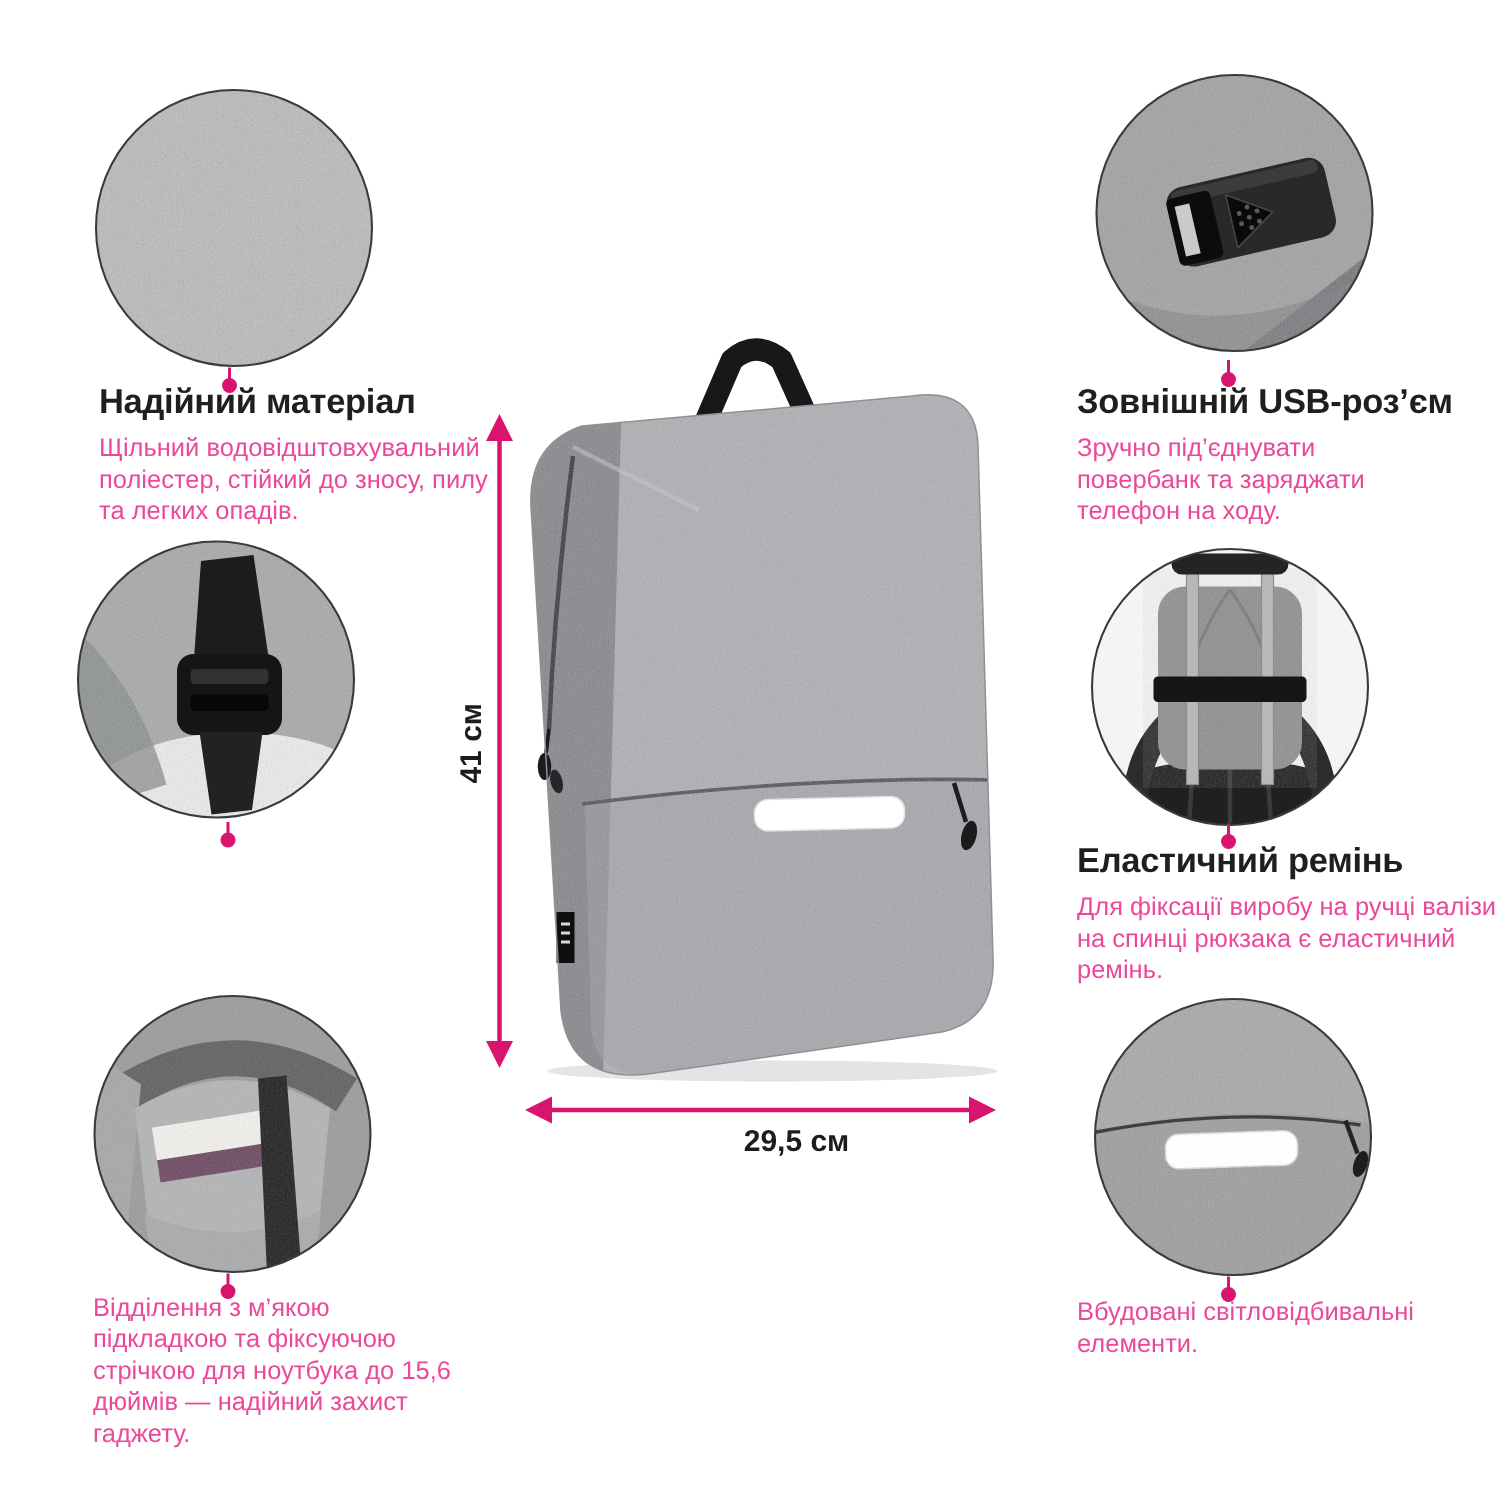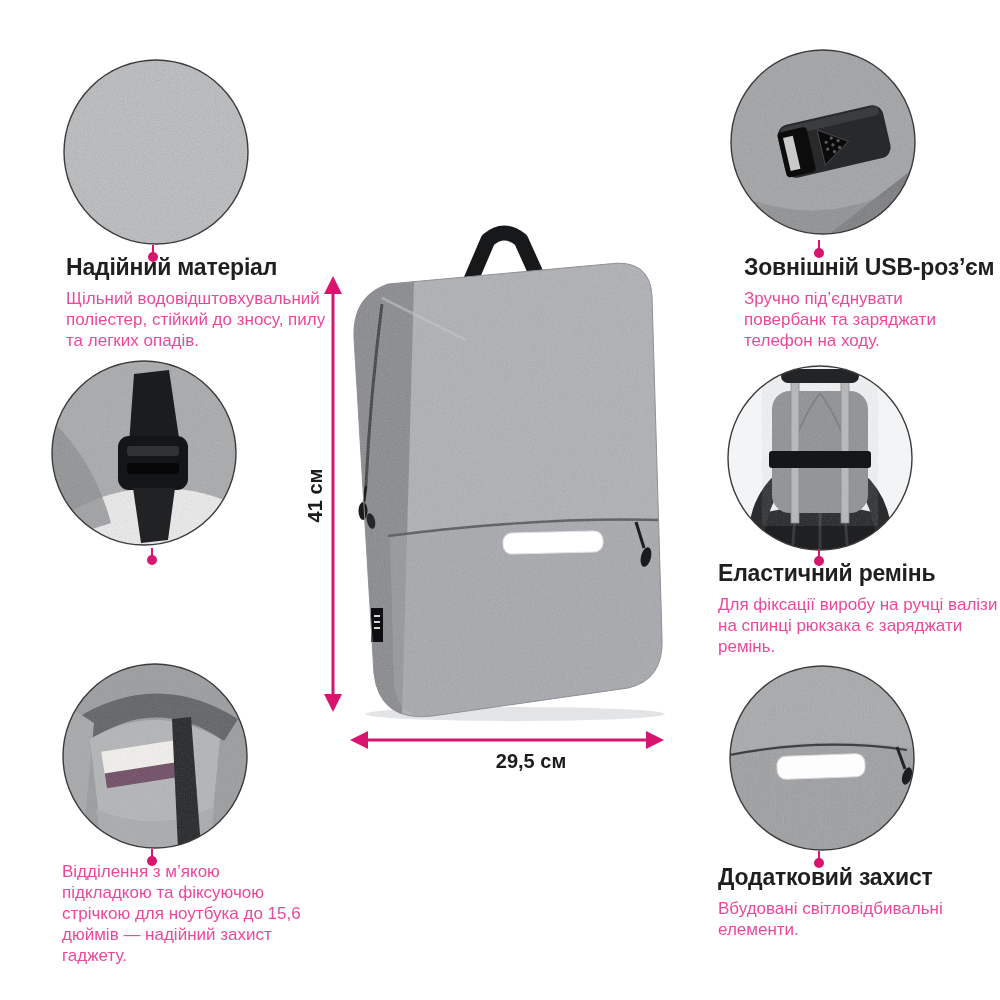--- a/index.html
+++ b/index.html
@@ -228,21 +228,21 @@
           <circle cx="110" cy="97" r="1.6"></circle>
             <circle cx="110" cy="104" r="1.6"></circle>
         </g>
       </g>
     </g>
     <circle cx="95" cy="95" r="92" fill="none" stroke="#3b3b3b" stroke-width="1.4"></circle>
   </svg>
 </div>
 <div class="cline" style="left:818px;top:240px;height:10px;"></div>
 <div class="cdot" style="left:814px;top:248px;"></div>
-<div class="tb w4" style="left:744px;top:254px;">
+<div class="tb w4" style="left:718px;top:254px;">
   <p class="ttl">Зовнішній USB-роз’єм</p>
   <p class="bdy">Зручно під’єднувати повербанк та заряджати телефон на ходу.</p>
 </div>
 
 <div class="abs" style="left:725px;top:363px;">
   <svg width="190" height="190" viewBox="0 0 190 190">
     <defs>
       <clipPath id="c5">
           <circle cx="95" cy="95" r="92"></circle>
         </clipPath>
@@ -271,21 +271,21 @@
 
       <rect x="44" y="88" width="102" height="17" rx="3" fill="#151617"></rect>
     </g>
     <circle cx="95" cy="95" r="92" fill="none" stroke="#3b3b3b" stroke-width="1.4"></circle>
   </svg>
 </div>
 <div class="cline" style="left:818px;top:549px;height:9px;"></div>
 <div class="cdot" style="left:814px;top:556px;"></div>
 <div class="tb w5" style="left:718px;top:560px;">
   <p class="ttl">Еластичний ремінь</p>
-  <p class="bdy">Для фіксації виробу на ручці валізи на спинці рюкзака є заряджати ремінь.</p>
+  <p class="bdy">Для фіксації виробу на ручці валізи на спинці рюкзака є еластичний ремінь.</p>
 </div>
 
 <div class="abs" style="left:727px;top:663px;">
   <svg width="190" height="190" viewBox="0 0 190 190">
     <defs>
       <clipPath id="c6">
           <circle cx="95" cy="95" r="92"></circle>
         </clipPath>
       <filter id="n6" x="-10%" y="-10%" width="120%" height="120%">
         <feTurbulence type="fractalNoise" baseFrequency="0.85" numOctaves="2" seed="66" stitchTiles="stitch"></feTurbulence>
@@ -302,15 +302,14 @@
         <path d="M170,84 L178,106" stroke="#222325" stroke-width="3" fill="none"></path>
         <ellipse cx="180" cy="113" rx="4.5" ry="9" fill="#1c1d1f" transform="rotate(18 180 113)"></ellipse>
       </g>
     </g>
     <circle cx="95" cy="95" r="92" fill="none" stroke="#3b3b3b" stroke-width="1.4"></circle>
   </svg>
 </div>
 <div class="cline" style="left:818px;top:851px;height:9px;"></div>
 <div class="cdot" style="left:814px;top:858px;"></div>
 <div class="tb w6" style="left:718px;top:864px;">
-  <p class="ttl">Додатковий захист</p>
   <p class="bdy">Вбудовані світловідбивальні елементи.</p>
 </div>
 
 </body></html>

